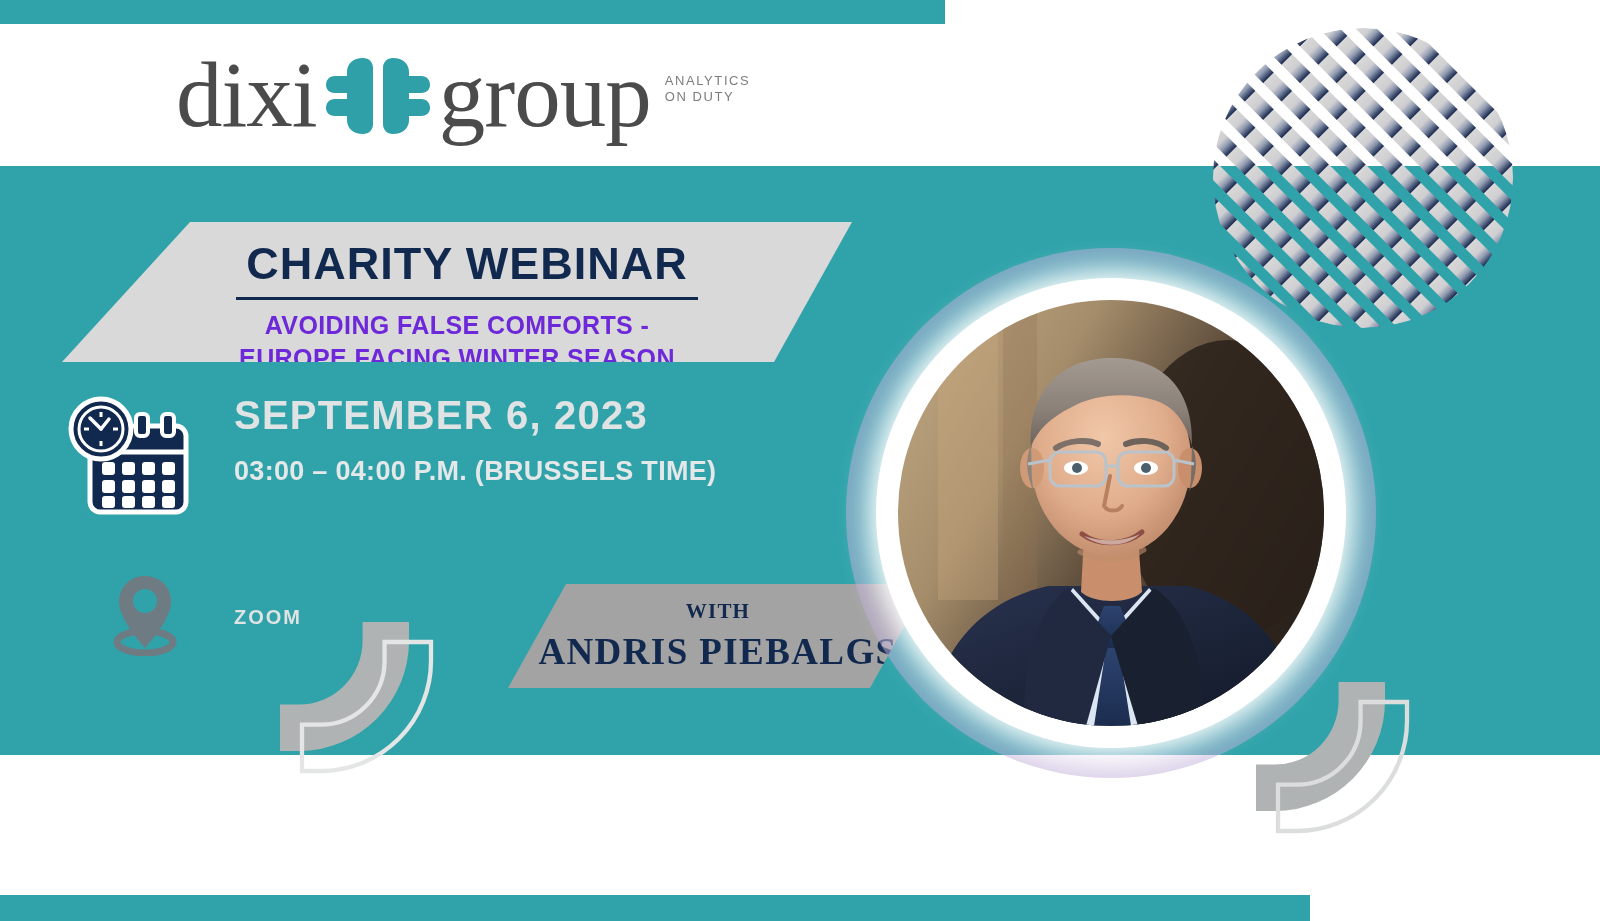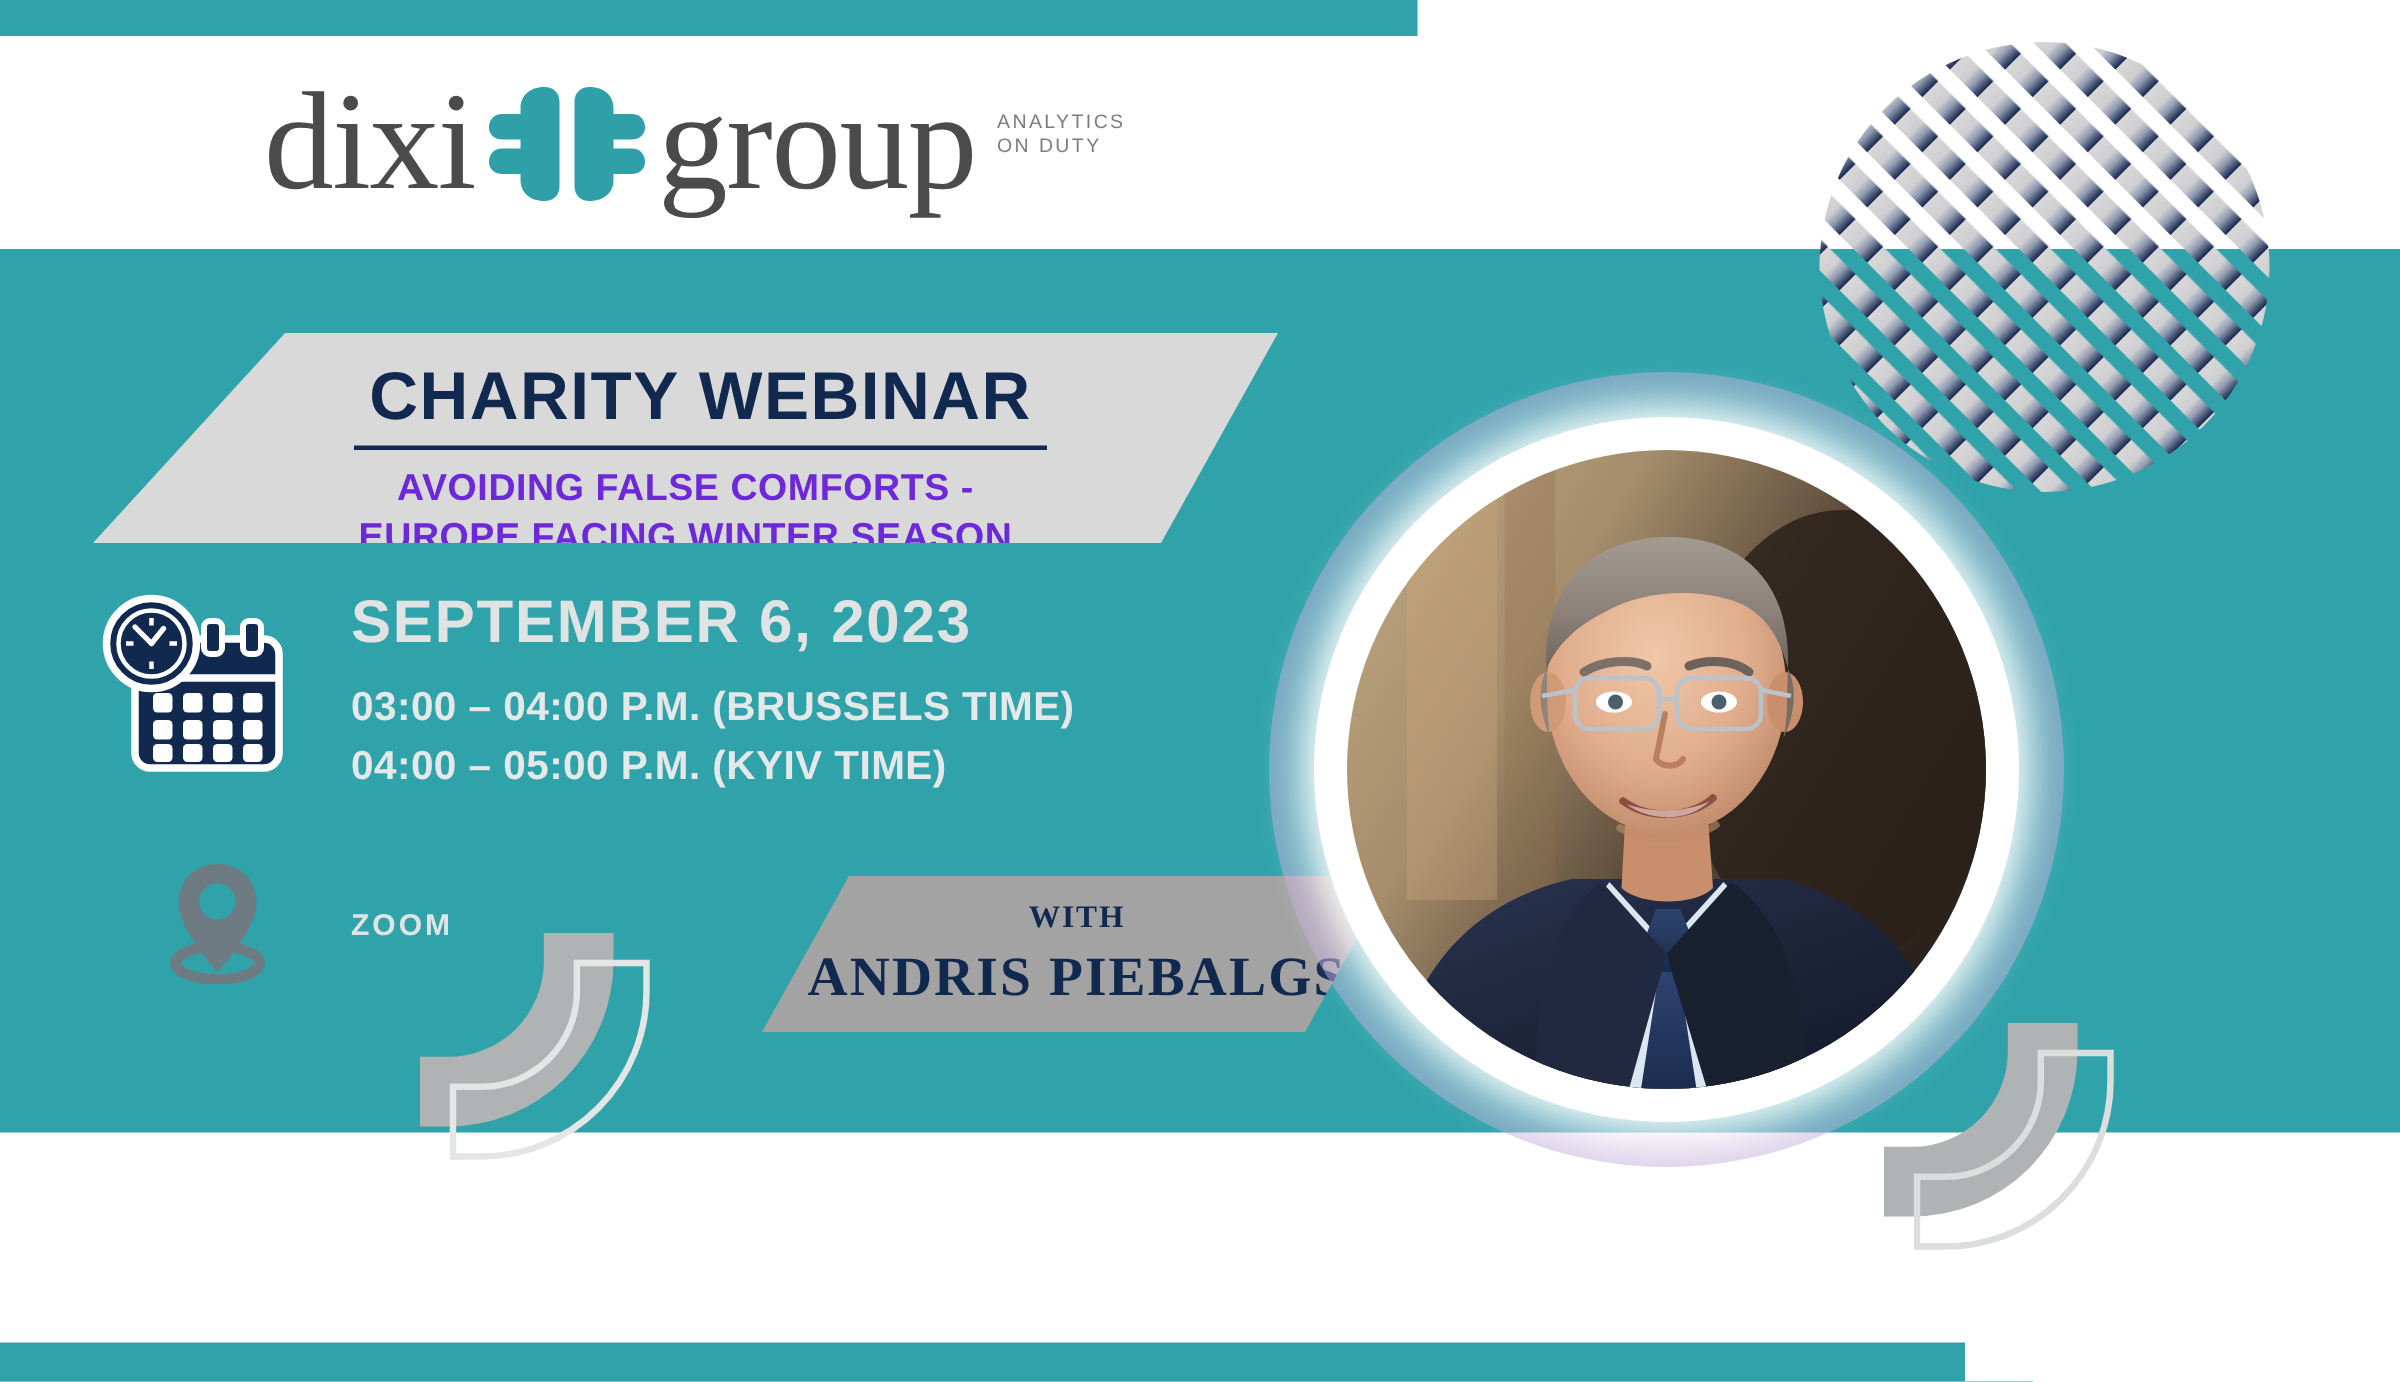--- a/index.html
+++ b/index.html
@@ -255,21 +255,20 @@
       <line x1="39" y1="39" x2="28" y2="28" stroke="#ffffff" stroke-width="3.5" stroke-linecap="round"></line>
       <line x1="39" y1="39" x2="47" y2="29" stroke="#ffffff" stroke-width="3.5" stroke-linecap="round"></line>
     </g>
   </svg>
 </div>
 
 <div class="datetime">
   <div class="date-line">SEPTEMBER 6, 2023</div>
   <div class="time-list">
     <div class="time-line">03:00 – 04:00 P.M. (BRUSSELS TIME)</div>
-    <div class="time-line">04:00 – 05:00 P.M. (KYIV TIME)</div>
   </div>
 </div>
 
 <div class="icon-pin">
   <svg width="74" height="84" viewBox="0 0 74 84">
     <ellipse cx="37" cy="70" rx="28" ry="11" fill="none" stroke="#6f7b82" stroke-width="7"></ellipse>
     <path d="M37,4 C22,4 11,15 11,30 C11,48 37,76 37,76 C37,76 63,48 63,30 C63,15 52,4 37,4 Z" fill="#6f7b82"></path>
     <circle cx="37" cy="29" r="12" fill="#30a3aa"></circle>
   </svg>
 </div>

